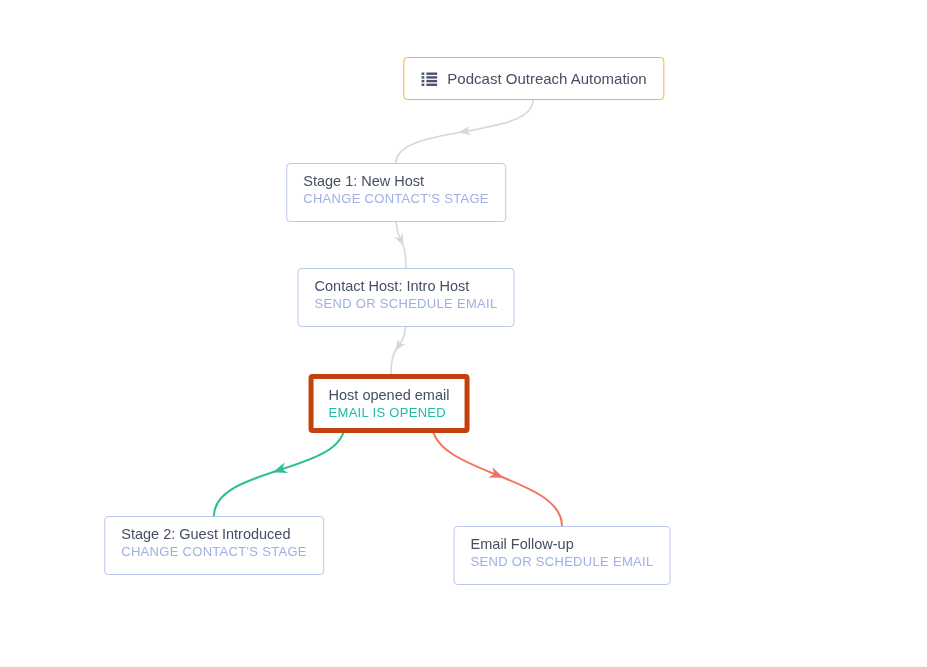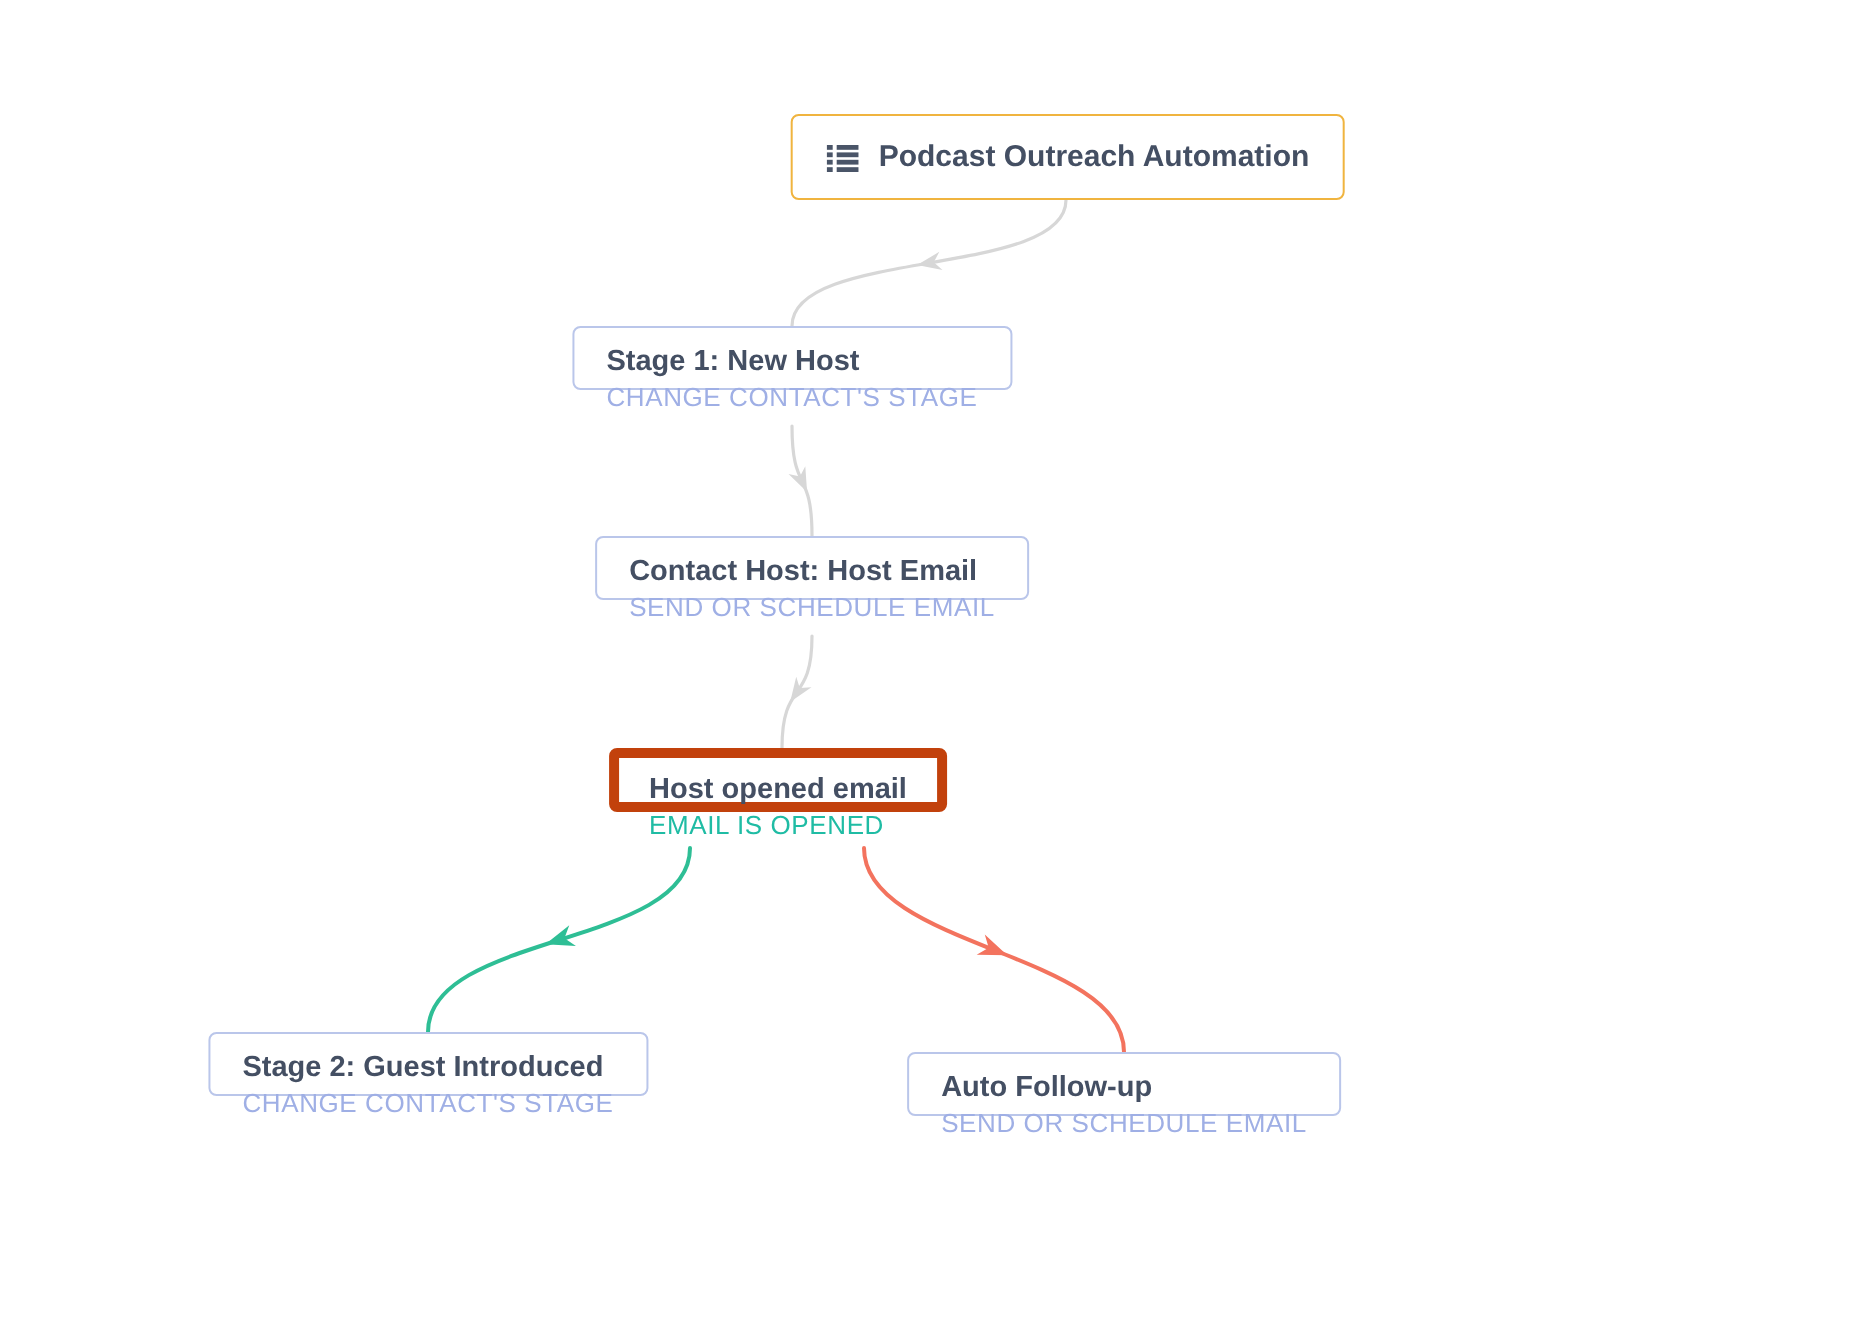--- a/index.html
+++ b/index.html
@@ -24,29 +24,28 @@
   .node {
     position: absolute;
     z-index: 2;
     transform: translateX(-50%);
     background: #ffffff;
     border: 1px solid #BAC6EA;
     border-radius: 4px;
     box-sizing: border-box;
     white-space: nowrap;
     padding: 7px 16px 8px 16px;
-    height: 32px;
+    height: 59px;
     cursor: pointer;
   }
   .node .title {
     display: block;
     font-size: 14.5px;
     line-height: 20px;
     color: #444F63;
-    font-weight: bold;
   }
   .node .subtitle {
     display: block;
     font-size: 13px;
     line-height: 15px;
     letter-spacing: 0.3px;
     color: #9FAFE5;
   }
   .node.start {
     display: flex;
@@ -113,32 +112,32 @@
     </span>
     <span class="title">Podcast Outreach Automation</span>
   </div>
 
   <div class="node n-stage1">
     <span class="title">Stage 1: New Host</span>
     <span class="subtitle">CHANGE CONTACT'S STAGE</span>
   </div>
 
   <div class="node n-intro">
-    <span class="title">Contact Host: Host Email</span>
+    <span class="title">Contact Host: Intro Host</span>
     <span class="subtitle">SEND OR SCHEDULE EMAIL</span>
   </div>
 
   <div class="node teal n-opened">
     <span class="title">Host opened email</span>
     <span class="subtitle">EMAIL IS OPENED</span>
   </div>
 
   <div class="node n-stage2">
     <span class="title">Stage 2: Guest Introduced</span>
     <span class="subtitle">CHANGE CONTACT'S STAGE</span>
   </div>
 
   <div class="node n-followup">
-    <span class="title">Auto Follow-up</span>
+    <span class="title">Email Follow-up</span>
     <span class="subtitle">SEND OR SCHEDULE EMAIL</span>
   </div>
 
 </div>
 
 </body></html>

